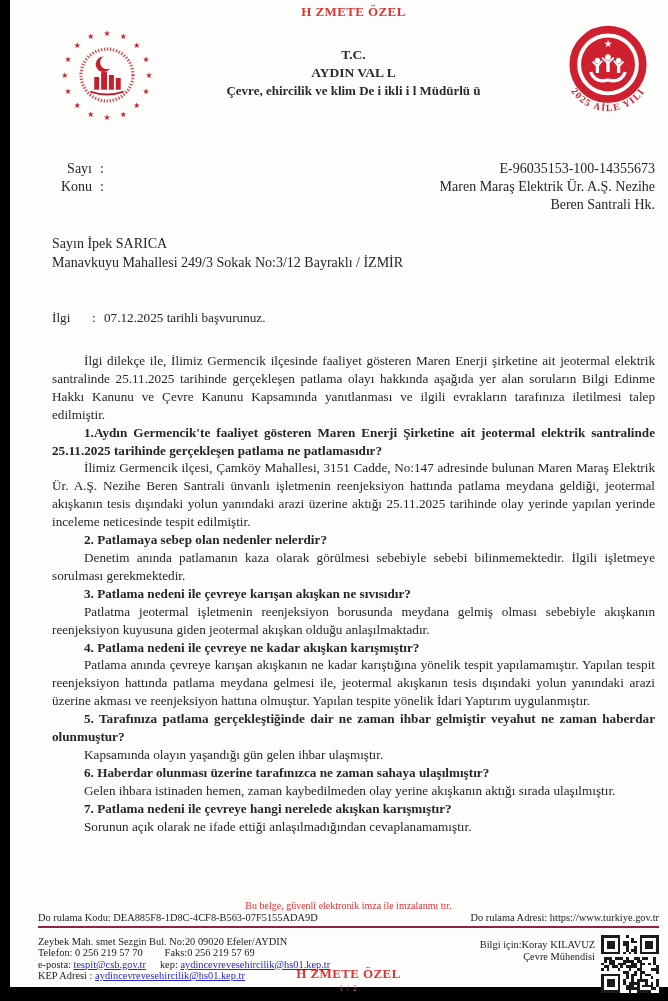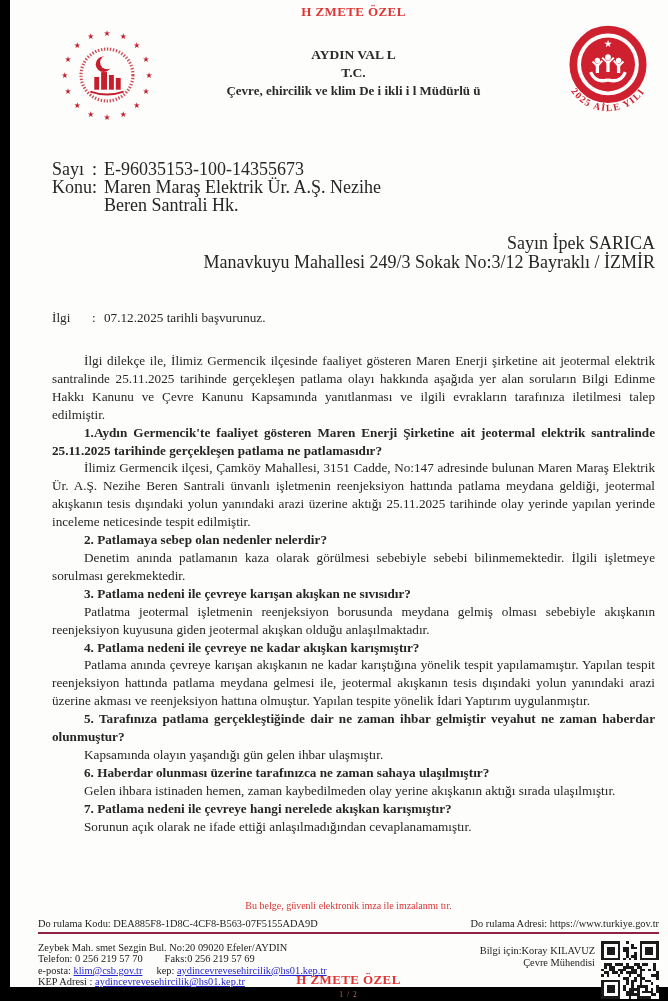--- a/index.html
+++ b/index.html
@@ -12,42 +12,42 @@
   .classif-top{padding-top:4px;}
 
   
   .header{position:relative;height:114px;margin-top:2px;}
   .logo-left{position:absolute;left:6px;top:4px;width:98px;height:98px;}
   .logo-right{position:absolute;right:-6px;top:0px;width:106px;height:106px;}
   .header-center{text-align:center;padding-top:24px;font-weight:bold;color:#2b2b2b;}
   .h-line{font-size:13.5px;line-height:18px;}
 
   
-  .meta{margin-top:24px;font-size:18px;}
+  .meta{margin-top:24px;font-size:14px;text-align:right;}
   .meta-row{display:flex;line-height:18px;}
   .meta-row + .meta-row{}
   .meta-label{width:40px;flex:0 0 40px;}
   .meta-colon{width:12px;flex:0 0 12px;}
   .meta-value{flex:1;}
 
   
-  .recipient{margin-top:20px;text-align:right;font-size:18px;line-height:19px;}
+  .recipient{margin-top:20px;text-align:left;font-size:14px;line-height:19px;}
 
   
   .ilgi{margin-top:37px;font-size:13.2px;display:flex;line-height:18px;}
 
   
   .body-text{margin-top:25px;font-size:13.2px;text-align:justify;}
   .para{margin:0;line-height:17.9px;text-indent:32px;}
   .para.q{font-weight:bold;}
 
   
   .footer{position:absolute;left:28px;right:9px;top:900px;font-size:10.4px;color:#222;}
   .signed{text-align:center;color:#d93434;font-weight:normal;font-size:10px;line-height:11px;}
-  .verify-row{display:flex;justify-content:space-between;line-height:12px;margin-top:7px;}
+  .verify-row{display:flex;justify-content:space-between;line-height:12px;margin-top:1px;}
   .sep{border-top:2px solid #8f2345;margin-top:2px;}
   .cols{position:relative;margin-top:8px;line-height:11.4px;}
   .addr-line{white-space:nowrap;}
   .gap{display:inline-block;width:22px;}
   .gap-s{display:inline-block;width:14px;}
   a.link{color:#2626cf;text-decoration:underline;cursor:pointer;}
   .contact-right{position:absolute;right:64px;top:3px;text-align:right;line-height:12px;}
   .qr{position:absolute;right:0;top:-1px;width:58px;height:58px;background:#fff;}
   .qr svg{width:100%;height:100%;display:block;fill:#1a1a1a;shape-rendering:crispEdges;}
   .classif-bottom{position:absolute;left:0;right:0;top:32px;}
@@ -87,22 +87,22 @@
         <circle cx="46.5" cy="39" r="8" fill="#c51f2e"></circle>
         <circle cx="50" cy="37.2" r="7" fill="#fdfdfb"></circle>
         <rect x="37" y="52" width="5" height="13" fill="#c51f2e"></rect>
         <rect x="44" y="47" width="6" height="18" fill="#c51f2e"></rect>
         <rect x="52" y="50" width="5" height="15" fill="#c51f2e"></rect>
         <rect x="59" y="53" width="5" height="12" fill="#c51f2e"></rect>
         <path d="M33,67 Q50,73 67,67" fill="none" stroke="#c51f2e" stroke-width="2"></path>
       </svg>
 
       <div class="header-center">
+        <div class="h-line">T.C.</div>
         <div class="h-line">AYDIN VAL L</div>
-        <div class="h-line">T.C.</div>
         <div class="h-line" style="font-size:13px">Çevre, ehircilik ve klim De i ikli i l Müdürlü ü</div>
       </div>
 
       <svg class="logo-right" viewBox="0 0 110 110">
         <circle cx="55" cy="44" r="36" fill="none" stroke="#cf2030" stroke-width="8"></circle>
         <circle cx="55" cy="44" r="28" fill="#cf2030"></circle>
         <text x="55" y="26" text-anchor="middle" font-size="10" fill="#fff">★</text>
         <circle cx="44" cy="40" r="2.8" fill="#fff"></circle>
         <circle cx="55" cy="36.5" r="3" fill="#fff"></circle>
         <circle cx="66" cy="40" r="2.8" fill="#fff"></circle>
@@ -169,21 +169,21 @@
       </div>
       <div class="sep"></div>
 
       <div class="cols">
         <div class="addr-line">Zeybek Mah. smet Sezgin Bul. No:20  09020  Efeler/AYDIN</div>
         <div class="addr-line">
           <span>Telefon: 0 256 219 57 70</span><span class="gap"></span><span>Faks:0 256 219 57 69</span>
         </div>
         <div class="addr-line">
           <span>e-posta:</span>
-          <a class="link">klim@csb.gov.tr</a><span class="gap-s"></span><span>kep:</span>
+          <a class="link">tespit@csb.gov.tr</a><span class="gap-s"></span><span>kep:</span>
           <a class="link">aydincevrevesehircilik@hs01.kep.tr</a>
         </div>
         <div class="addr-line">
           <span>KEP Adresi :</span>
           <a class="link">aydincevrevesehircilik@hs01.kep.tr</a>
         </div>
 
         <div class="contact-right">
           <div>Bilgi için:Koray KILAVUZ</div>
           <div>Çevre Mühendisi</div>

